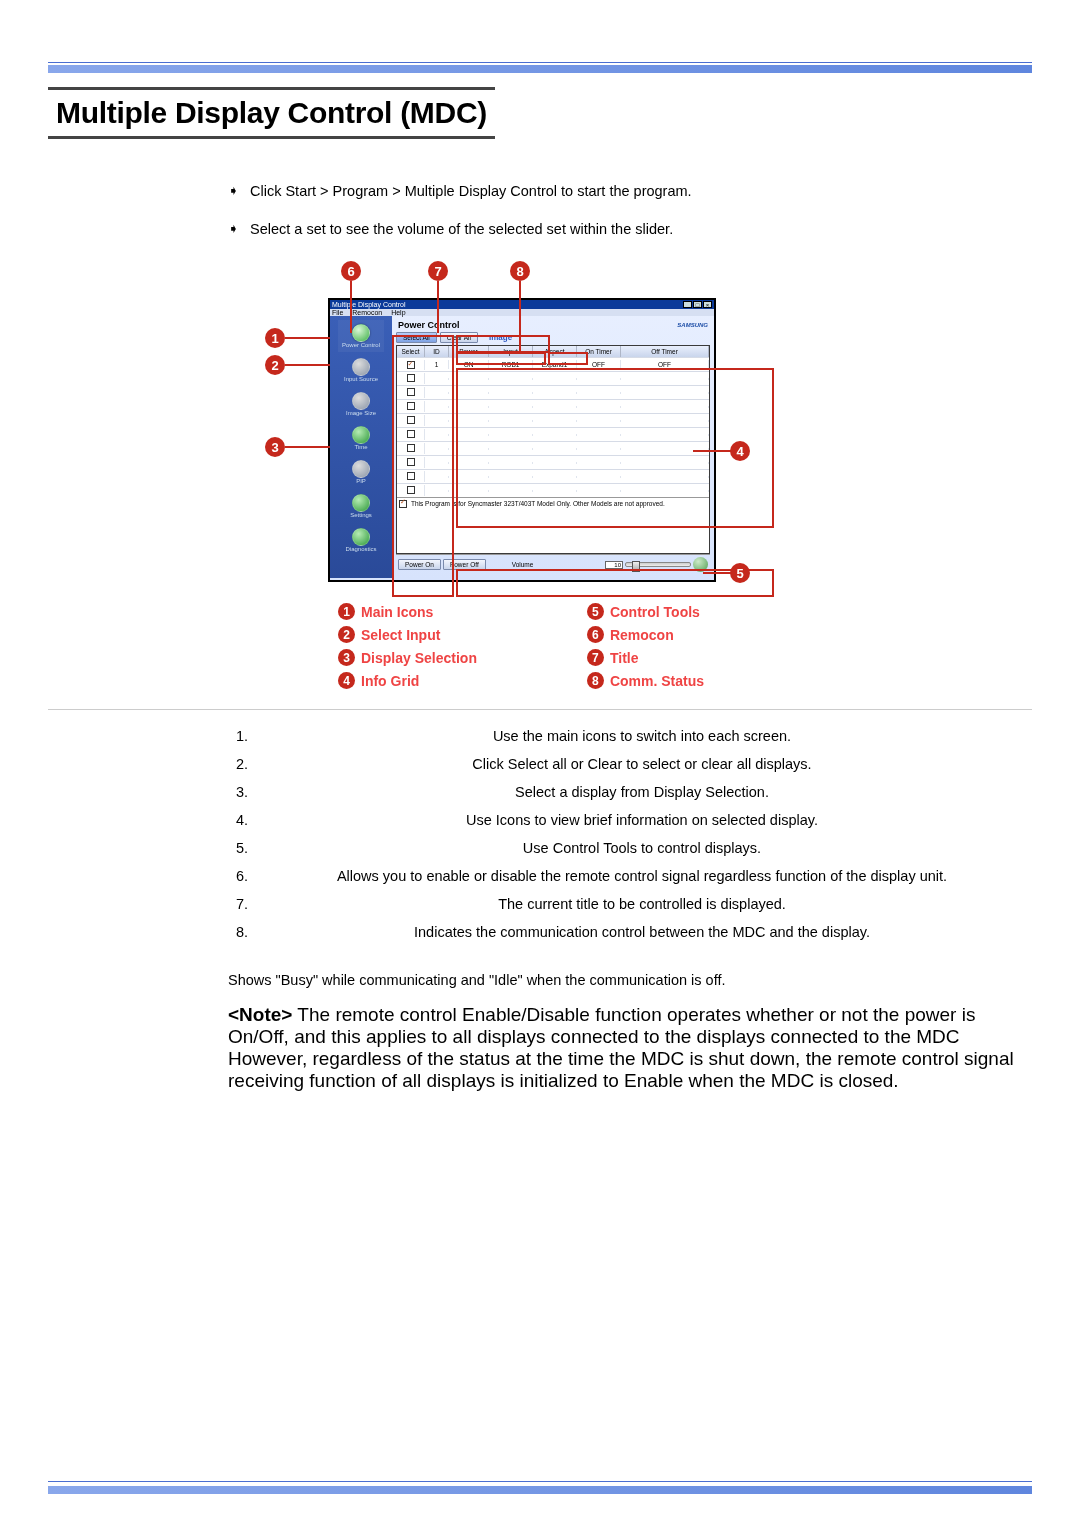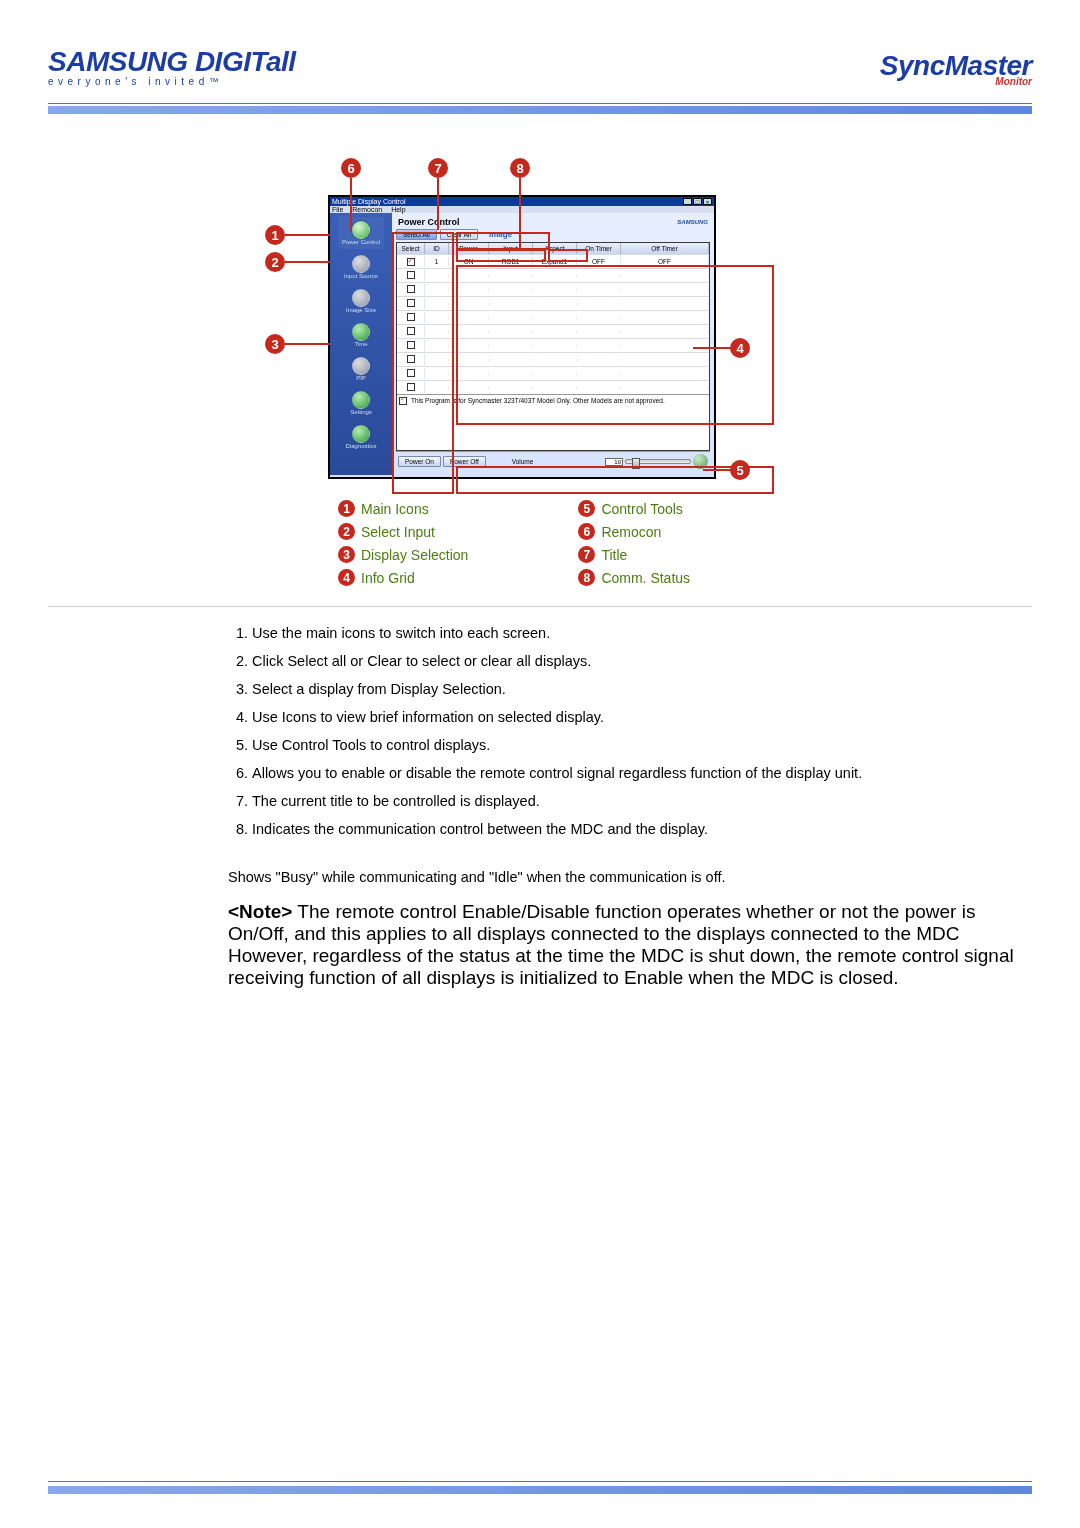--- a/index.html
+++ b/index.html
@@ -131,55 +131,52 @@
   .rb-sel  { top: 36px; left: 64px; width: 90px; height: 13px; }
   .rb-stat { top: 36px; left: 156px; width: 40px; height: 13px; }
   .rb-grid { top: 52px; left: 64px; width: 318px; height: 160px; }
   .rb-ctl  { top: 253px; left: 64px; width: 318px; height: 28px; }
 
   
   .legend { display: flex; gap: 110px; margin-top: 12px; margin-left: 60px; }
   .legend-col { display: flex; flex-direction: column; gap: 6px; }
   .legend-row { display: flex; align-items: center; gap: 6px; }
   .legend .num { width: 17px; height: 17px; border-radius: 50%; background: #c5281c; color: #fff; font-size: 12px; font-weight: 700; display: flex; align-items: center; justify-content: center; }
-  .legend .lbl { font-size: 14px; font-weight: 400; color: #4d7c0f; }
+  .legend .lbl { font-size: 14px; font-weight: 700; color: #ef4444; }
 
   .hr-mid { margin: 18px 0 18px -180px; height: 0; border: 0; border-top: 1px solid #ccc; }
 
   .numlist { padding-left: 24px; margin: 0; font-size: 14.5px; }
-  .numlist li { margin-bottom: 12px; }
+  .numlist li { margin-bottom: 12px; text-align: center; }
 
   .idle { font-size: 14.5px; margin-top: 32px; }
   .note { font-size: 19px; margin-top: 16px; }
   .note .nb { font-weight: 700; }
 
   .footer-rule { position: absolute; bottom: 34px; left: 48px; right: 48px; height: 8px; background: linear-gradient(to right, #89a7eb, #5f86de); }
   .footer-thin { position: absolute; bottom: 46px; left: 48px; right: 48px; height: 1px; background: #4a6ed0; }
 </style>
 </head>
 <body>
 
 <div class="page">
 
-  <div class="hdr">
-    <div class="brand-left">
-      <div class="samsung">SAMSUNG DIGITall</div>
-      <div class="tag">everyone's invited™</div>
-    </div>
-    <div class="brand-right">
-      <div class="sync">SyncMaster</div>
-      <span class="mon">Monitor</span>
-    </div>
-  </div>
   <div class="thin-rule"></div>
   <div class="thick-rule"></div>
 
+  <div class="title-box">
+    <h1>Multiple Display Control (MDC)</h1>
+  </div>
 
   <div class="content">
 
+    <ul class="arrow">
+      <li>Click Start &gt; Program &gt; Multiple Display Control to start the program.</li>
+      <li>Select a set to see the volume of the selected set within the slider.</li>
+    </ul>
 
     <div class="shot-wrap">
       <div class="callout c1">1</div>
       <div class="callout c2">2</div>
       <div class="callout c3">3</div>
       <div class="callout c4">4</div>
       <div class="callout c5">5</div>
       <div class="callout c6">6</div>
       <div class="callout c7">7</div>
       <div class="callout c8">8</div>

